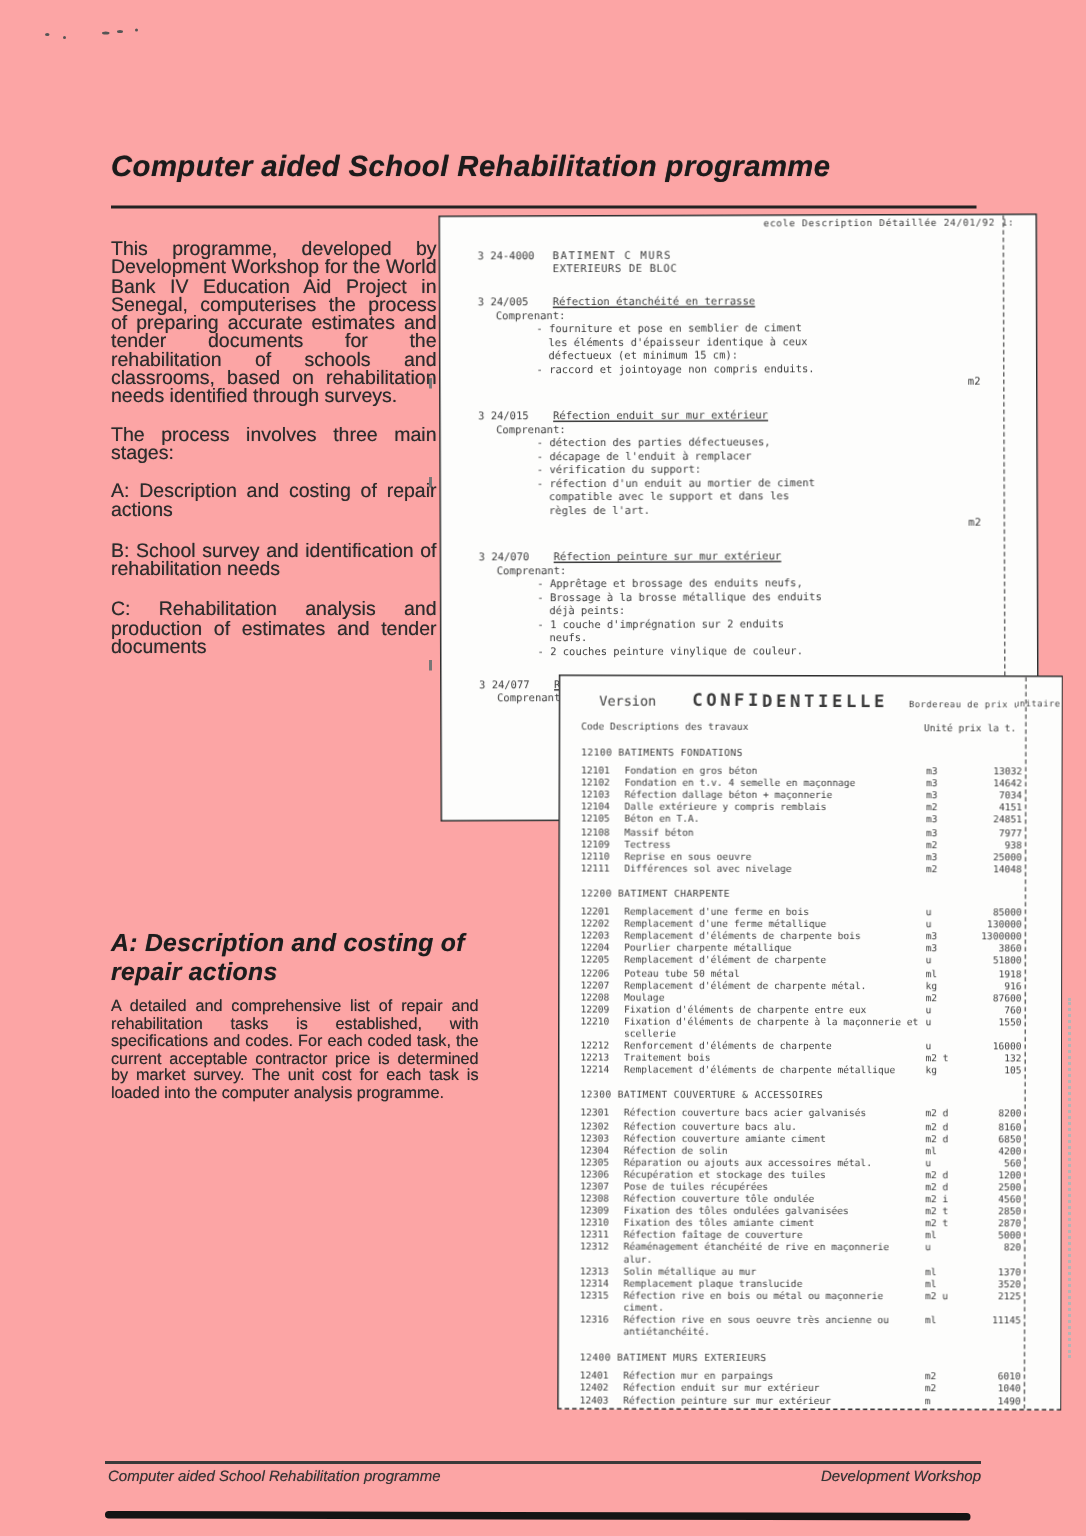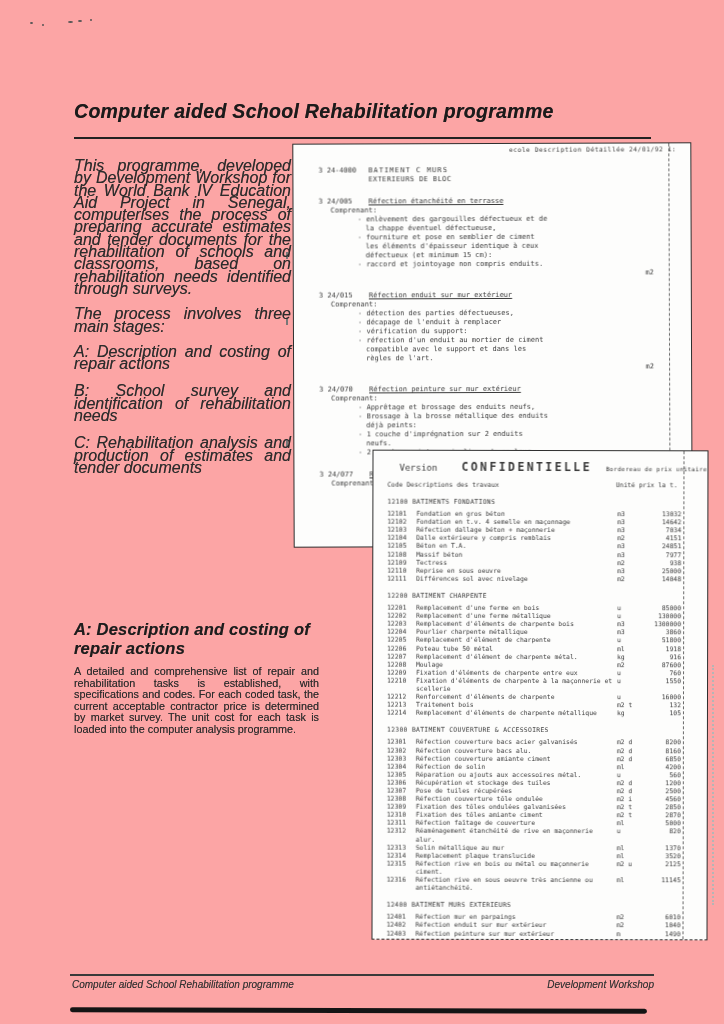--- a/index.html
+++ b/index.html
@@ -12,22 +12,22 @@
   
   .page-title{
     position:absolute;left:74px;top:101px;width:590px;margin:0;
     font:italic bold 19.5px/1.1 "Liberation Sans",sans-serif;color:#1b1b1b;
     letter-spacing:.3px;text-shadow:0 0 .6px rgba(20,20,20,.65);
   }
   .title-rule{position:absolute;left:74px;top:137px;width:577px;height:2px;background:#222;}
   
   .intro-col{
     position:absolute;left:74px;top:160px;width:217px;
-    font-size:16px;line-height:12.3px;text-align:justify;
-    text-shadow:0 0 .5px rgba(40,40,40,.6);color:#2c2c2c;font-style:italic;
+    font-size:13px;line-height:12.3px;text-align:justify;
+    text-shadow:0 0 .5px rgba(40,40,40,.6);color:#2c2c2c;
   }
   .intro-col p{margin:0 0 13px 0;}
   .intro-col p.stage{margin-bottom:15px;}
   .section-a{
     position:absolute;left:74px;top:620px;width:245px;
     text-shadow:0 0 .5px rgba(40,40,40,.6);color:#2c2c2c;
   }
   .section-a h2{
     margin:0 0 8px 0;font:italic bold 16.5px/19px "Liberation Sans",sans-serif;
     color:#1d1d1d;letter-spacing:.2px;
@@ -111,21 +111,20 @@
     <div id="p1-items">
         <div class="p1-item">
           <span class="p1-code">3 24-4000</span>
           <div class="p1-title plain">BATIMENT C  MURS</div>
           <div class="p1-sub">EXTERIEURS DE BLOC</div>
         </div>
         <div class="p1-item">
           <span class="p1-code">3 24/005</span>
           <div class="p1-title">Réfection étanchéité en terrasse</div>
           <div class="p1-lead">Comprenant:</div>
-          <div class="p1-bullet">- enlèvement des gargouilles défectueux et de la chappe éventuel défectueuse,</div>
           <div class="p1-bullet">- fourniture et pose en semblier de ciment les éléments d'épaisseur identique à ceux défectueux (et minimum 15 cm):</div>
           <div class="p1-bullet">- raccord et jointoyage non compris enduits.</div>
           <div class="p1-unit">m2</div>
         </div>
         <div class="p1-item">
           <span class="p1-code">3 24/015</span>
           <div class="p1-title">Réfection enduit sur mur extérieur</div>
           <div class="p1-lead">Comprenant:</div>
           <div class="p1-bullet">- détection des parties défectueuses,</div>
           <div class="p1-bullet">- décapage de l'enduit à remplacer</div>

